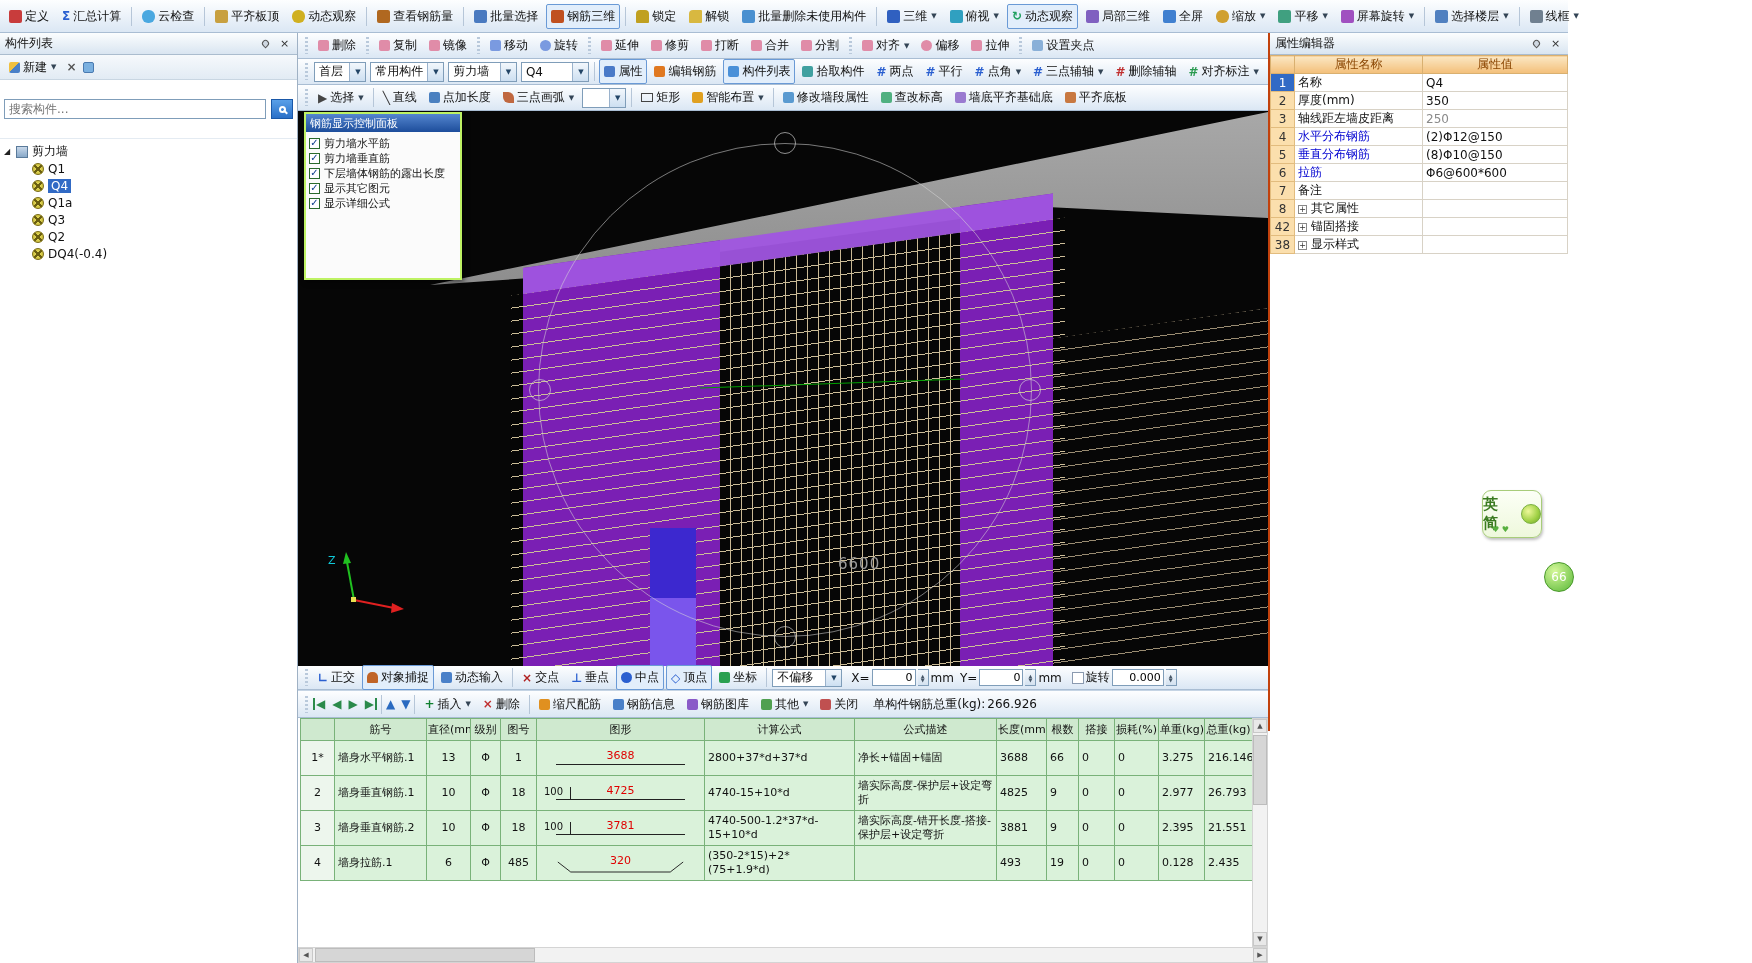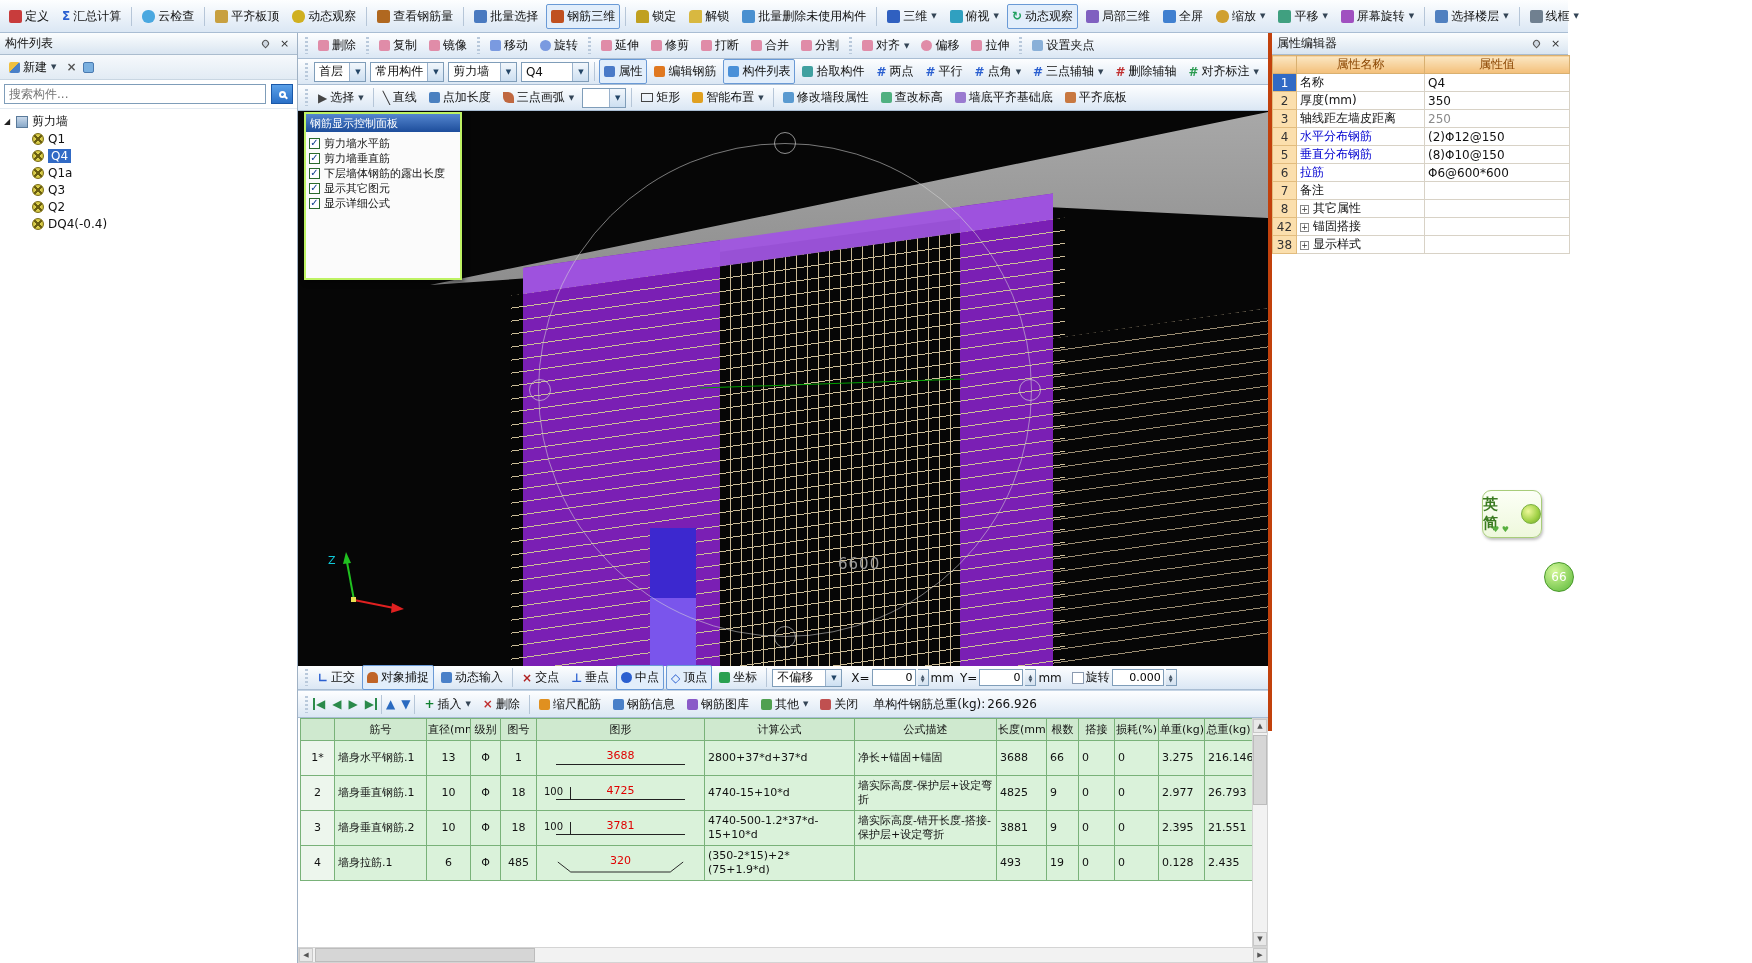--- a/index.html
+++ b/index.html
@@ -31,21 +31,21 @@
 .spin{width:11px;height:17px;border:1px solid #7f9db9;border-left:0;background:linear-gradient(#f4f8fc,#d4e2f0);display:inline-flex;flex-direction:column;align-items:center;justify-content:center;font-size:5px;line-height:4px;color:#456}
 .cbx{width:12px;height:12px;border:1px solid #8a9ab0;background:#fff;flex:none}
 
 
 #left-panel{position:absolute;left:0;top:33px;width:298px;height:930px;background:#fff;border-right:1px solid #9fb1c4}
 .phdr{height:22px;display:flex;align-items:center;gap:4px;background:linear-gradient(180deg,#fbfdfe,#d9e5f1);border-bottom:1px solid #aabcce;padding:0 5px}
 .phdr .ttl{flex:1}
 .wbtn{width:15px;height:14px;display:inline-flex;align-items:center;justify-content:center;color:#333;font-size:11px;border:1px solid transparent}
 .pin{width:7px;height:7px;border:1px solid #555;border-radius:50% 50% 50% 0;transform:rotate(-45deg);background:#cfd8e2}
 .lp-tools{height:25px;display:flex;align-items:center;gap:7px;padding:0 6px;background:linear-gradient(180deg,#f6f9fc,#e2ebf4);border-bottom:1px solid #c9d6e2}
-.search-row{display:flex;align-items:center;gap:5px;padding:4px 4px;border-bottom:1px solid #e4ebf2}
+.search-row{display:flex;align-items:center;gap:5px;padding:19px 4px;border-bottom:1px solid #e4ebf2}
 .search-row input{flex:1;height:20px;border:1px solid #7f9db9;padding:0 4px;font:inherit;color:#333}
 .sbtn{width:22px;height:20px;background:linear-gradient(180deg,#5aa0e8,#2a70c8);border:1px solid #1a58a8;display:flex;align-items:center;justify-content:center}
 .mag{width:7px;height:7px;border:2px solid #fff;border-radius:50%;position:relative}
 .mag::after{content:"";position:absolute;width:5px;height:2px;background:#fff;right:-4px;bottom:-2px;transform:rotate(45deg)}
 .tree{padding:4px 2px}
 .trow{display:flex;align-items:center;gap:4px;height:17px}
 .tmark{font-size:8px;color:#222;width:10px;text-align:center}
 .ticn{width:12px;height:12px;border-radius:50%;flex:none;border:1px solid #7a6c14;background:linear-gradient(45deg,transparent 44%,#6a5e10 44% 56%,transparent 56%),linear-gradient(-45deg,transparent 44%,#6a5e10 44% 56%,transparent 56%),radial-gradient(#f4ec6a,#bcac2c)}
 .wicn{width:12px;height:12px;flex:none;background:linear-gradient(180deg,#c8d8ea,#88a8c8);border:1px solid #5a7a9a}
 .tchild{padding-left:30px}
@@ -90,21 +90,21 @@
 
 
 .sb{position:absolute;background:#f2f2f2;border:1px solid #d4d4d4}
 #vsb{left:1252px;top:718px;width:16px;height:229px}
 #hsb{left:298px;top:947px;width:970px;height:16px}
 .sb .sbb{position:absolute;width:14px;height:14px;background:#e8e8e8;border:1px solid #c8c8c8;font-size:7px;display:flex;align-items:center;justify-content:center;color:#555}
 .thumbv{position:absolute;left:0px;top:16px;width:14px;height:70px;background:#d6d6d6;border:1px solid #bcbcbc}
 .thumbh{position:absolute;top:0px;left:16px;height:14px;width:220px;background:#d6d6d6;border:1px solid #bcbcbc}
 
 
-#right-panel{position:absolute;left:1268px;top:33px;width:300px;height:698px;background:#fff;border-left:4px solid #c2410c}
+#right-panel{position:absolute;left:1268px;top:33px;width:300px;height:698px;background:#fff;border-left:2px solid #c2410c}
 .ptable{border-collapse:collapse;table-layout:fixed;width:298px;font-size:12px}
 .ptable td{border:1px solid #d8d2c6;height:18px;padding:0 3px;overflow:hidden;white-space:nowrap}
 .ptable td.ph{background:linear-gradient(180deg,#fbe7c3,#f3bf79);color:#8a4500;text-align:center;font-weight:normal;border-color:#d9b070}
 .ptable td.pn{background:#fbdfad;text-align:center;border-color:#e2bc7e;color:#333}
 .ptable td.pn.sel{background:#316ac5;color:#fff}
 .pname.blue{color:#0000d0}
 .pval.dim{color:#8a8a8a}
 .expander{display:inline-flex;width:9px;height:9px;border:1px solid #888;font-size:8px;line-height:7px;align-items:center;justify-content:center;margin-right:4px;background:#fff;color:#333}
 
 

